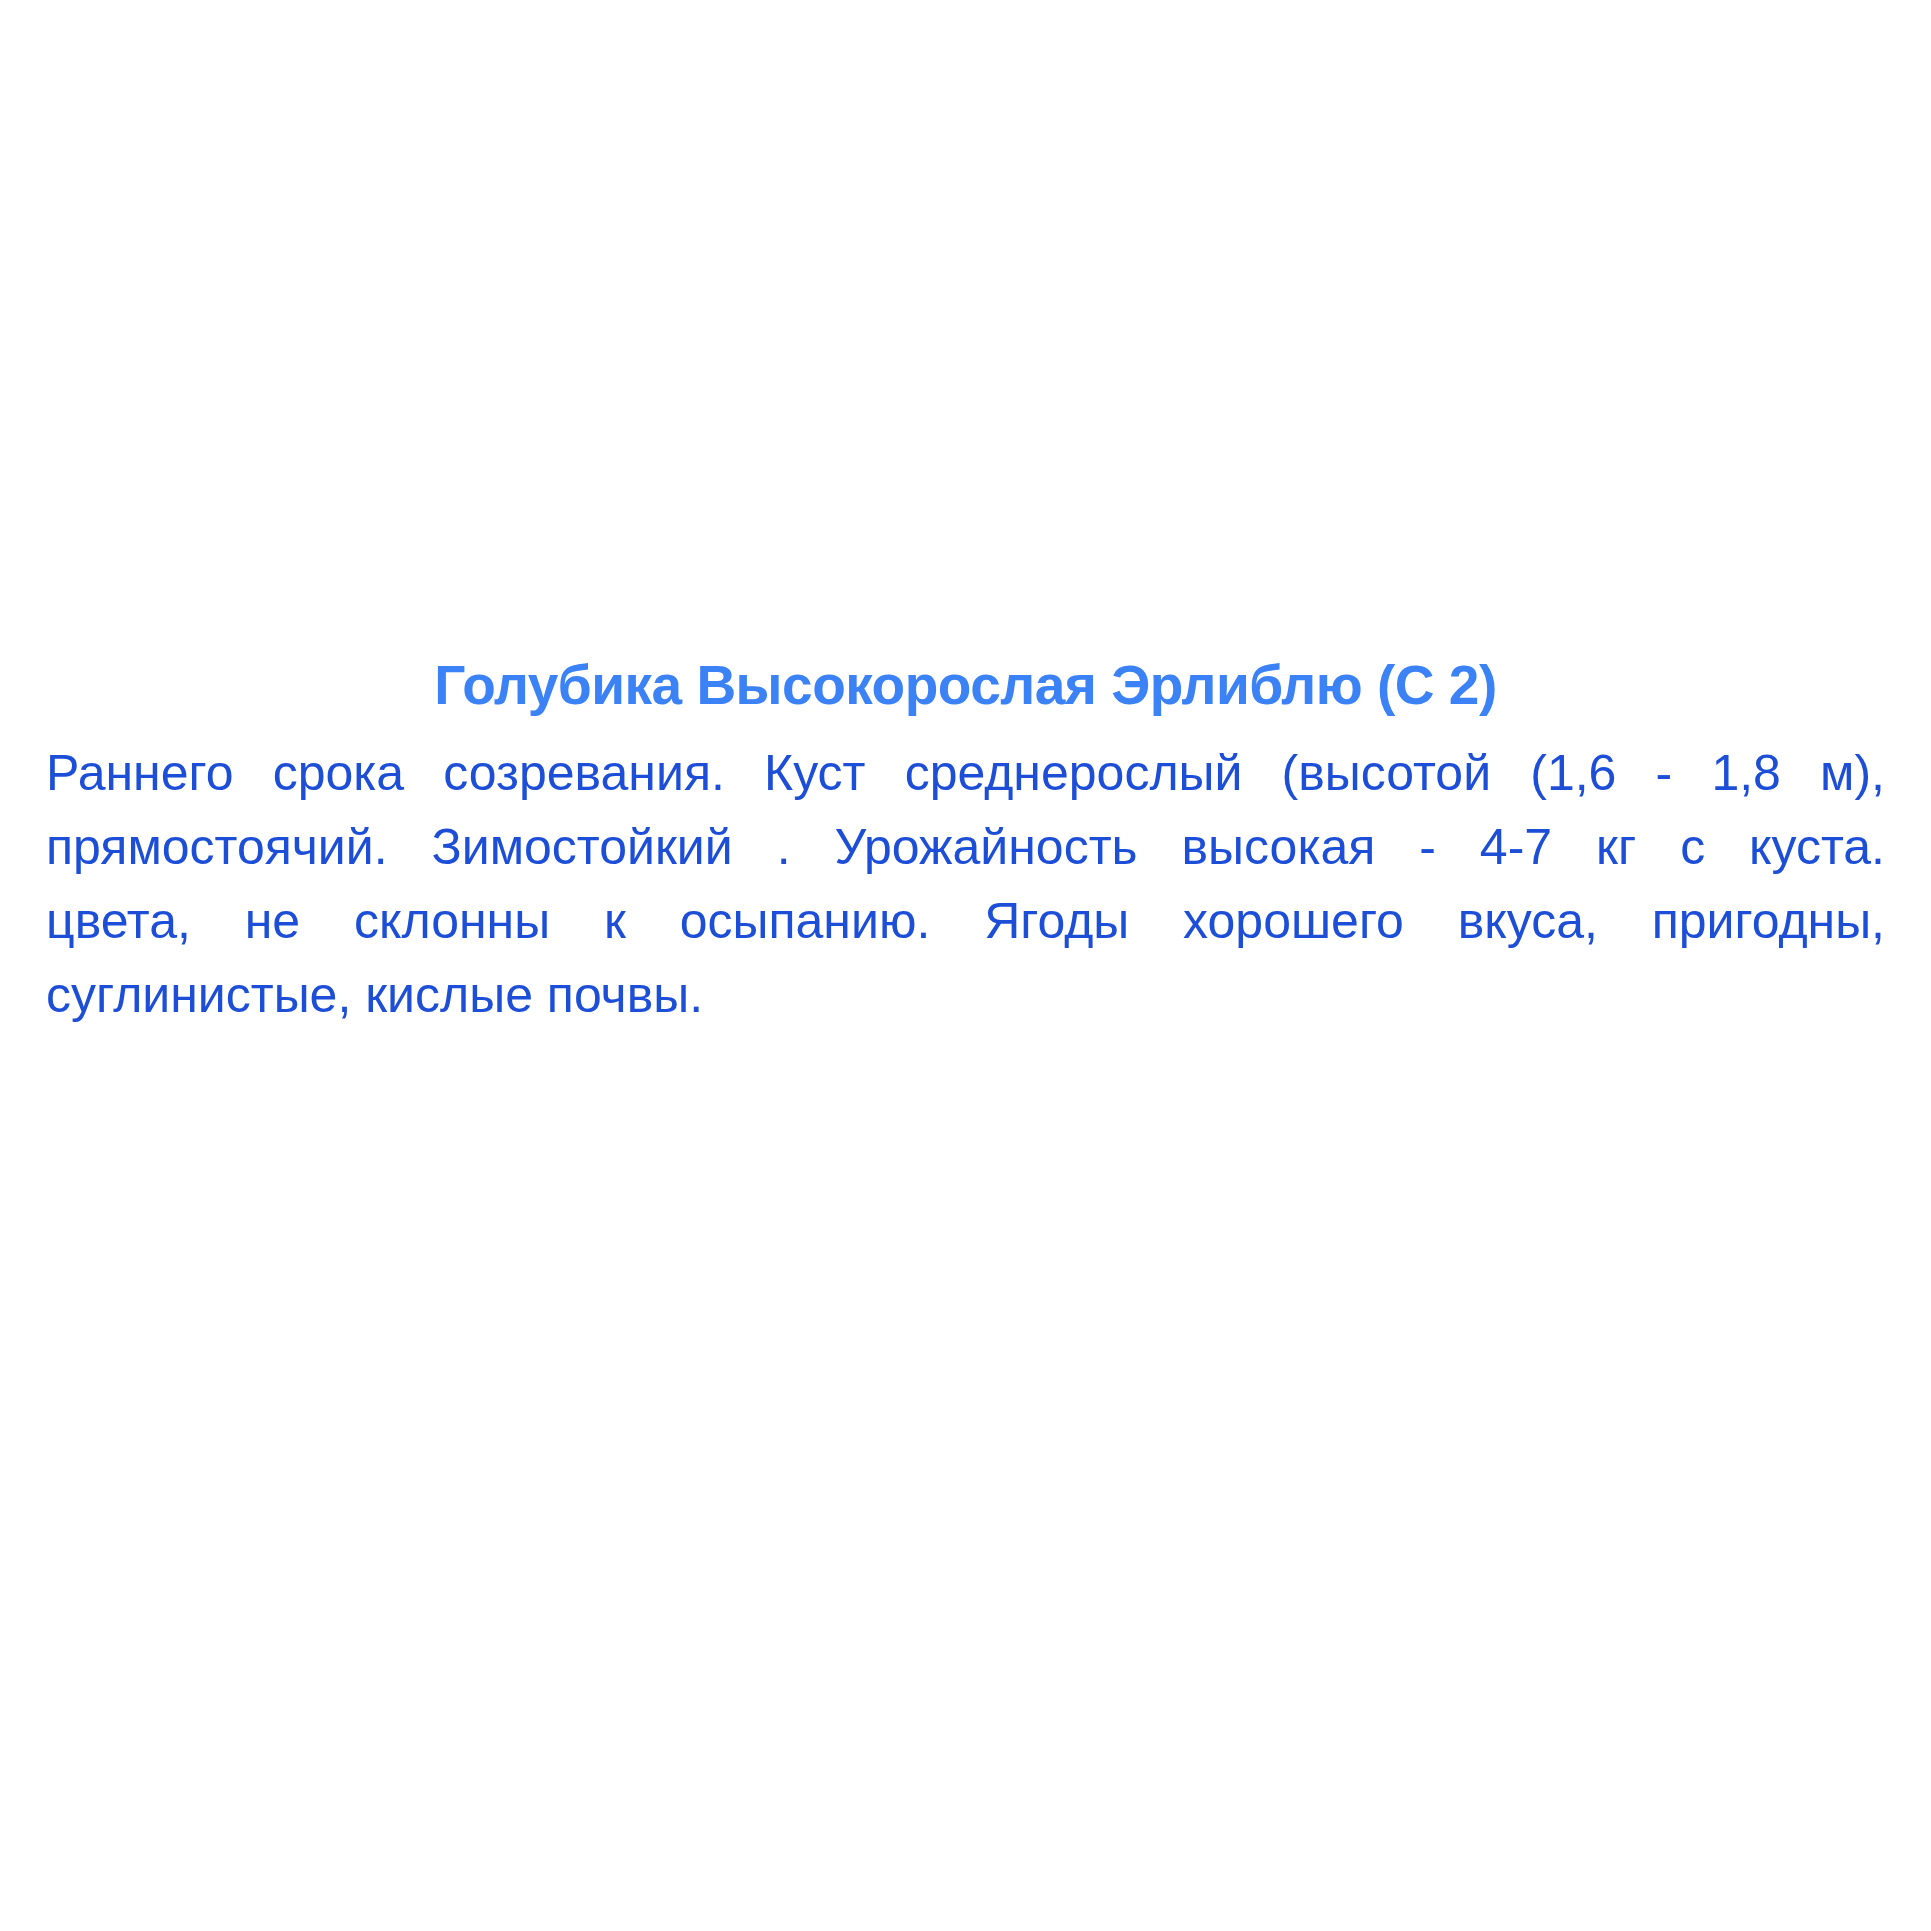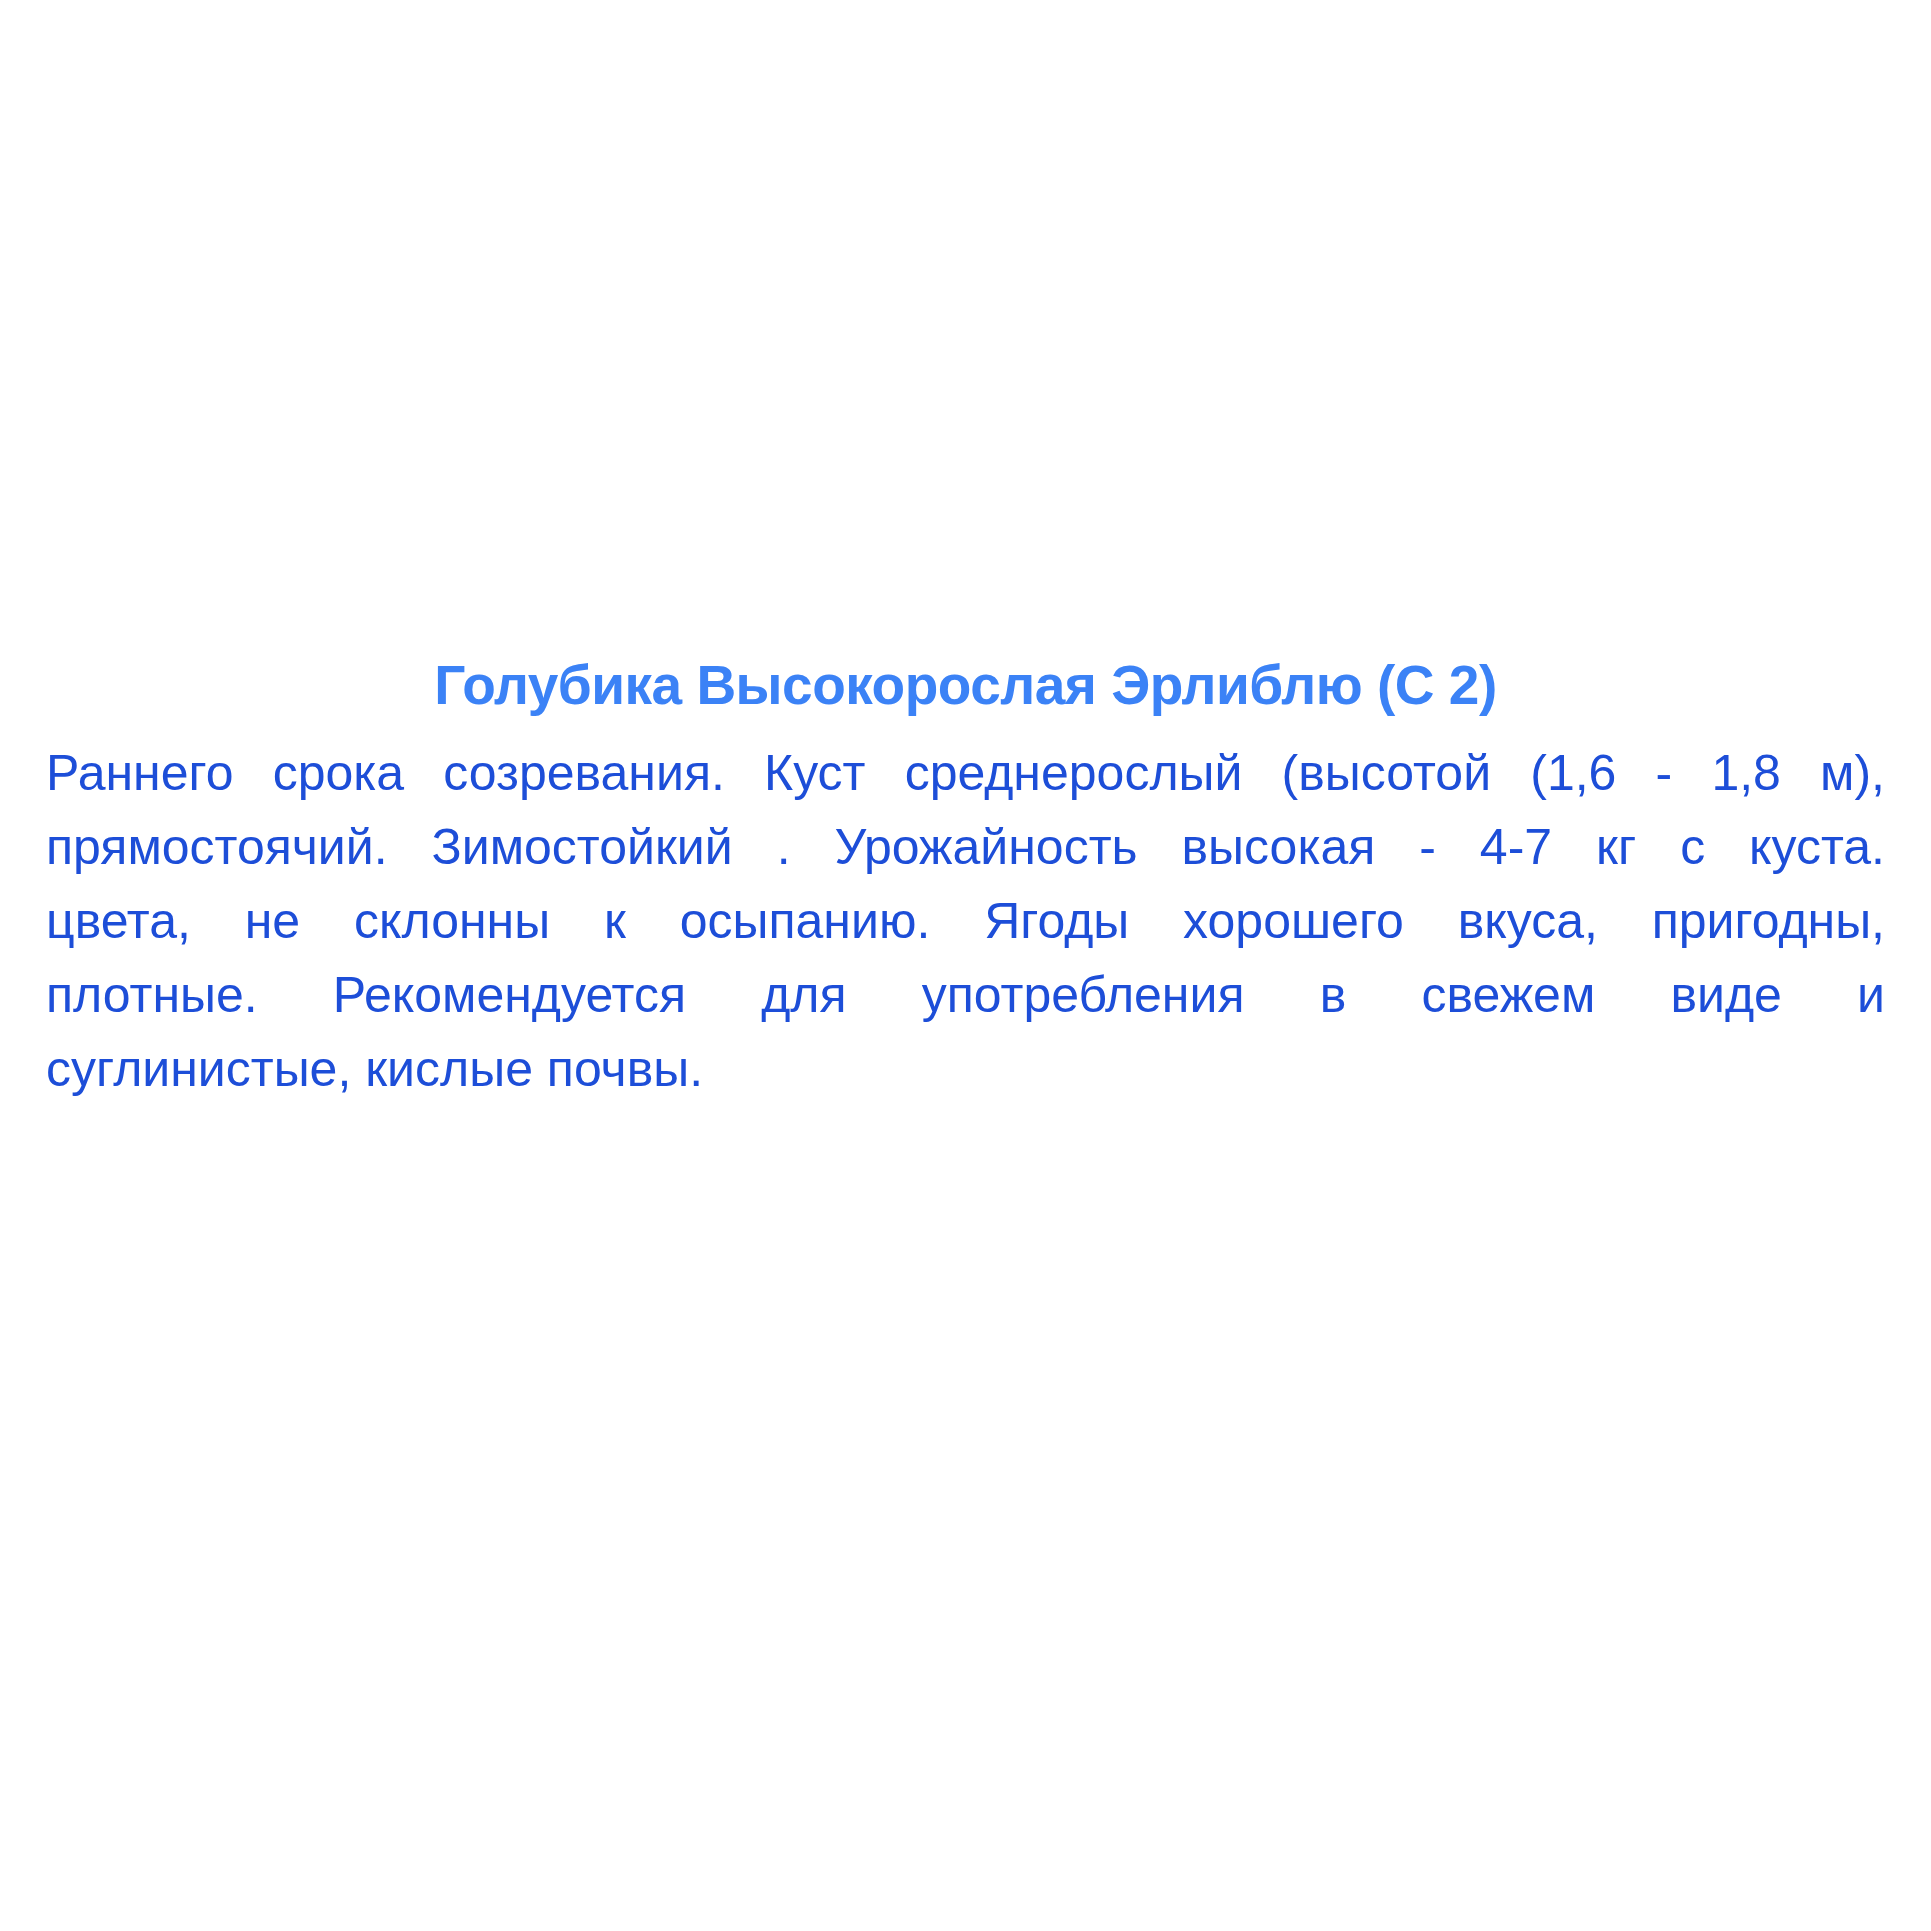--- a/index.html
+++ b/index.html
@@ -58,18 +58,17 @@
 </head>
 <body>
 
 <div class="page">
   <div class="text-block">
     <div class="doc-title">Голубика Высокорослая Эрлиблю (С 2)</div>
     <div class="doc-body">
       <div class="body-line">Раннего срока созревания. Куст среднерослый (высотой (1,6 - 1,8 м),</div>
       <div class="body-line">прямостоячий. Зимостойкий . Урожайность высокая - 4-7 кг с куста.</div>
       <div class="body-line">цвета,  не склонны к осыпанию. Ягоды хорошего вкуса, пригодны,</div>
-      <div class="body-line">плотные. Рекомендуется для употребления в свежем виде и</div>
       <div class="body-line last-line">суглинистые, кислые почвы.</div>
     </div>
   </div>
 </div>
 
 
 </body></html>

